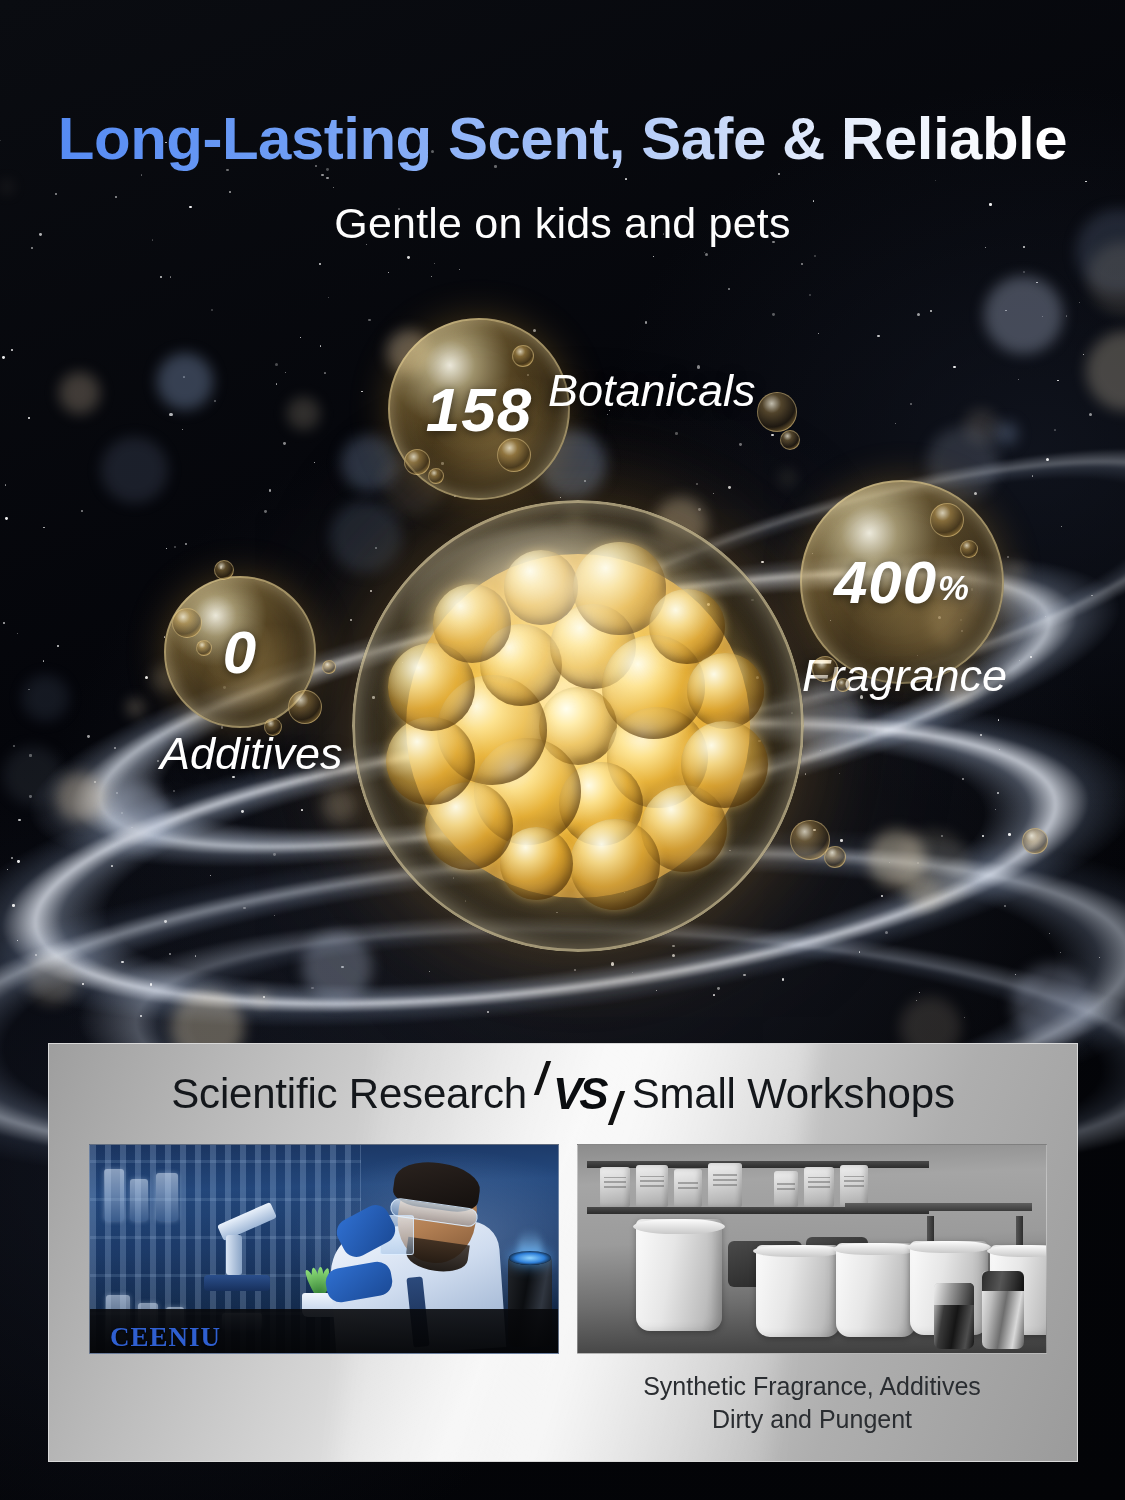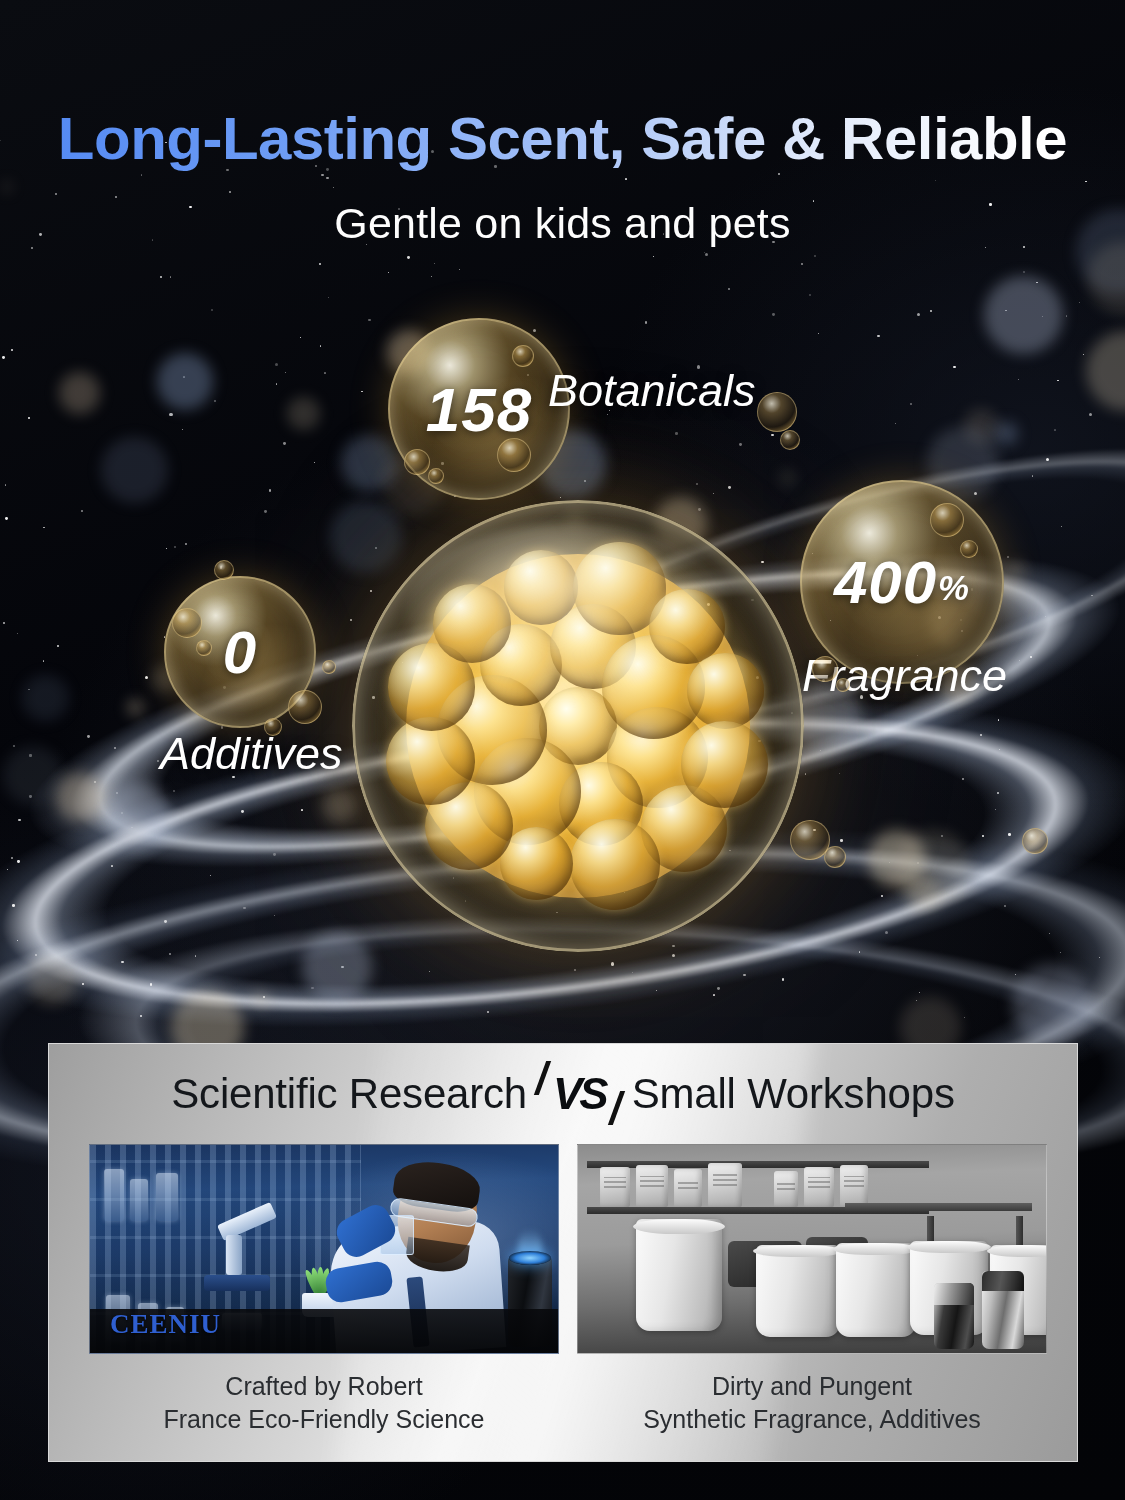--- a/index.html
+++ b/index.html
@@ -452,21 +452,21 @@
   .md2 .cap {
     position:absolute; top:0; left:0; width:42px; height:20px;
     background:linear-gradient(100deg,#2b2b2b,#565656 45%,#101010);
     border-radius:6px 6px 0 0;
   }
 
   
   .brandbar {
     position:absolute; left:0; bottom:0; width:100%; height:44px;
     background:linear-gradient(180deg, rgba(8,9,12,.9) 0%, rgba(4,5,7,.97) 100%);
-    display:flex; align-items:flex-start;
+    display:flex; align-items:flex-end;
     padding-left:20px;
   }
   .brand-ceeniu {
     font-family:"Liberation Serif", serif;
     font-weight:700; font-size:27px;
     color:#2f5fd0;
     letter-spacing:1px;
     text-shadow:0 1px 2px rgba(0,0,0,.7);
   }
   .brand-other {
@@ -927,24 +927,20 @@
           <div class="diffuser-lab">
             <div class="mist"></div>
             <div class="body"></div>
             <div class="ring"></div>
           </div>
 
           <div class="brandbar">
             <span class="brand-ceeniu">CEENIU</span>
           </div>
         </div>
-        <div class="caption">
-          <span>Crafted by Robert</span>
-          <span>France Eco-Friendly Science</span>
-        </div>
       </div>
 
       <div class="side">
         <div class="photo photo-shop">
           <div class="shelf-bar" style="top:62px;"></div>
           <div class="shelf-bar" style="top:16px;"></div>
 
           <div class="jug" style="left:22px;  top:22px; width:30px; height:40px;"></div>
           <div class="jug" style="left:58px;  top:20px; width:32px; height:42px;"></div>
           <div class="jug" style="left:96px;  top:24px; width:28px; height:38px;"></div>
@@ -968,20 +964,20 @@
 
           <div class="mini-device md1">
               <div class="cap"></div>
             </div>
           <div class="mini-device md2">
               <div class="cap"></div>
             </div>
 
         </div>
         <div class="caption">
+          <span>Synthetic Fragrance, Additives</span>
           <span>Dirty and Pungent</span>
-          <span>Synthetic Fragrance, Additives</span>
         </div>
       </div>
 
     </div>
   </div>
 </div>
 
 </body></html>

